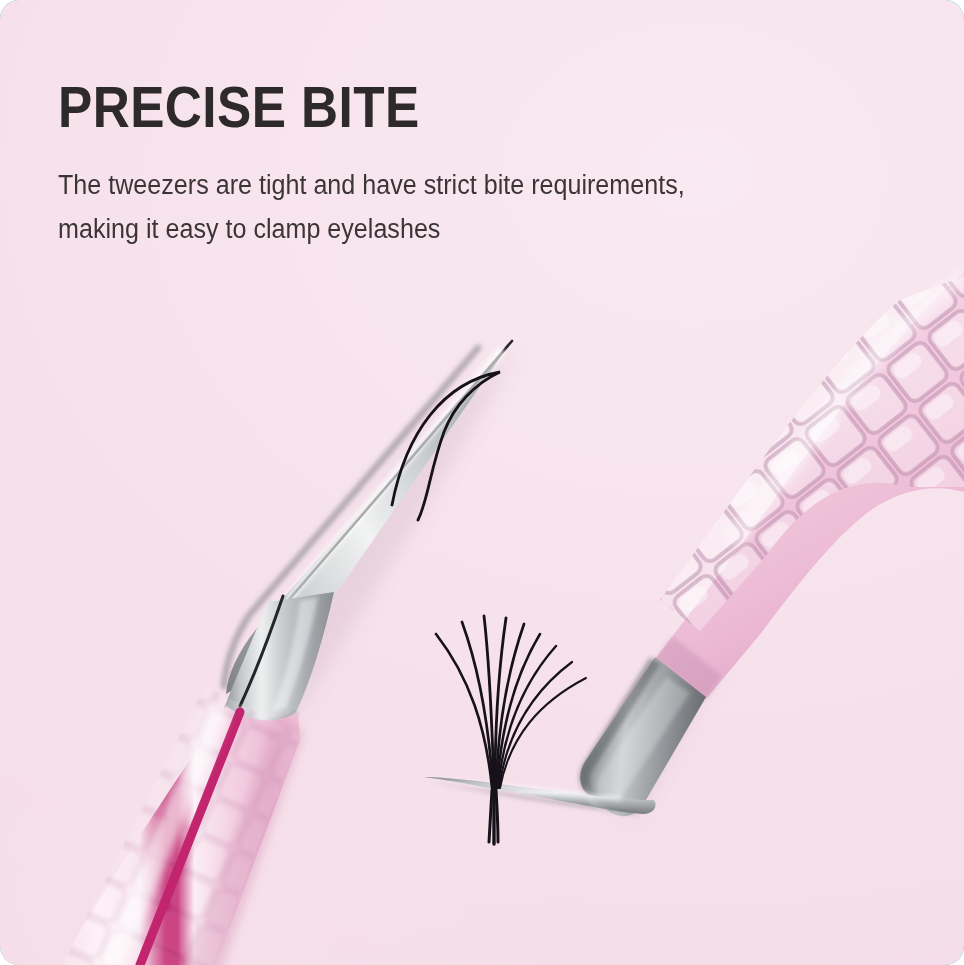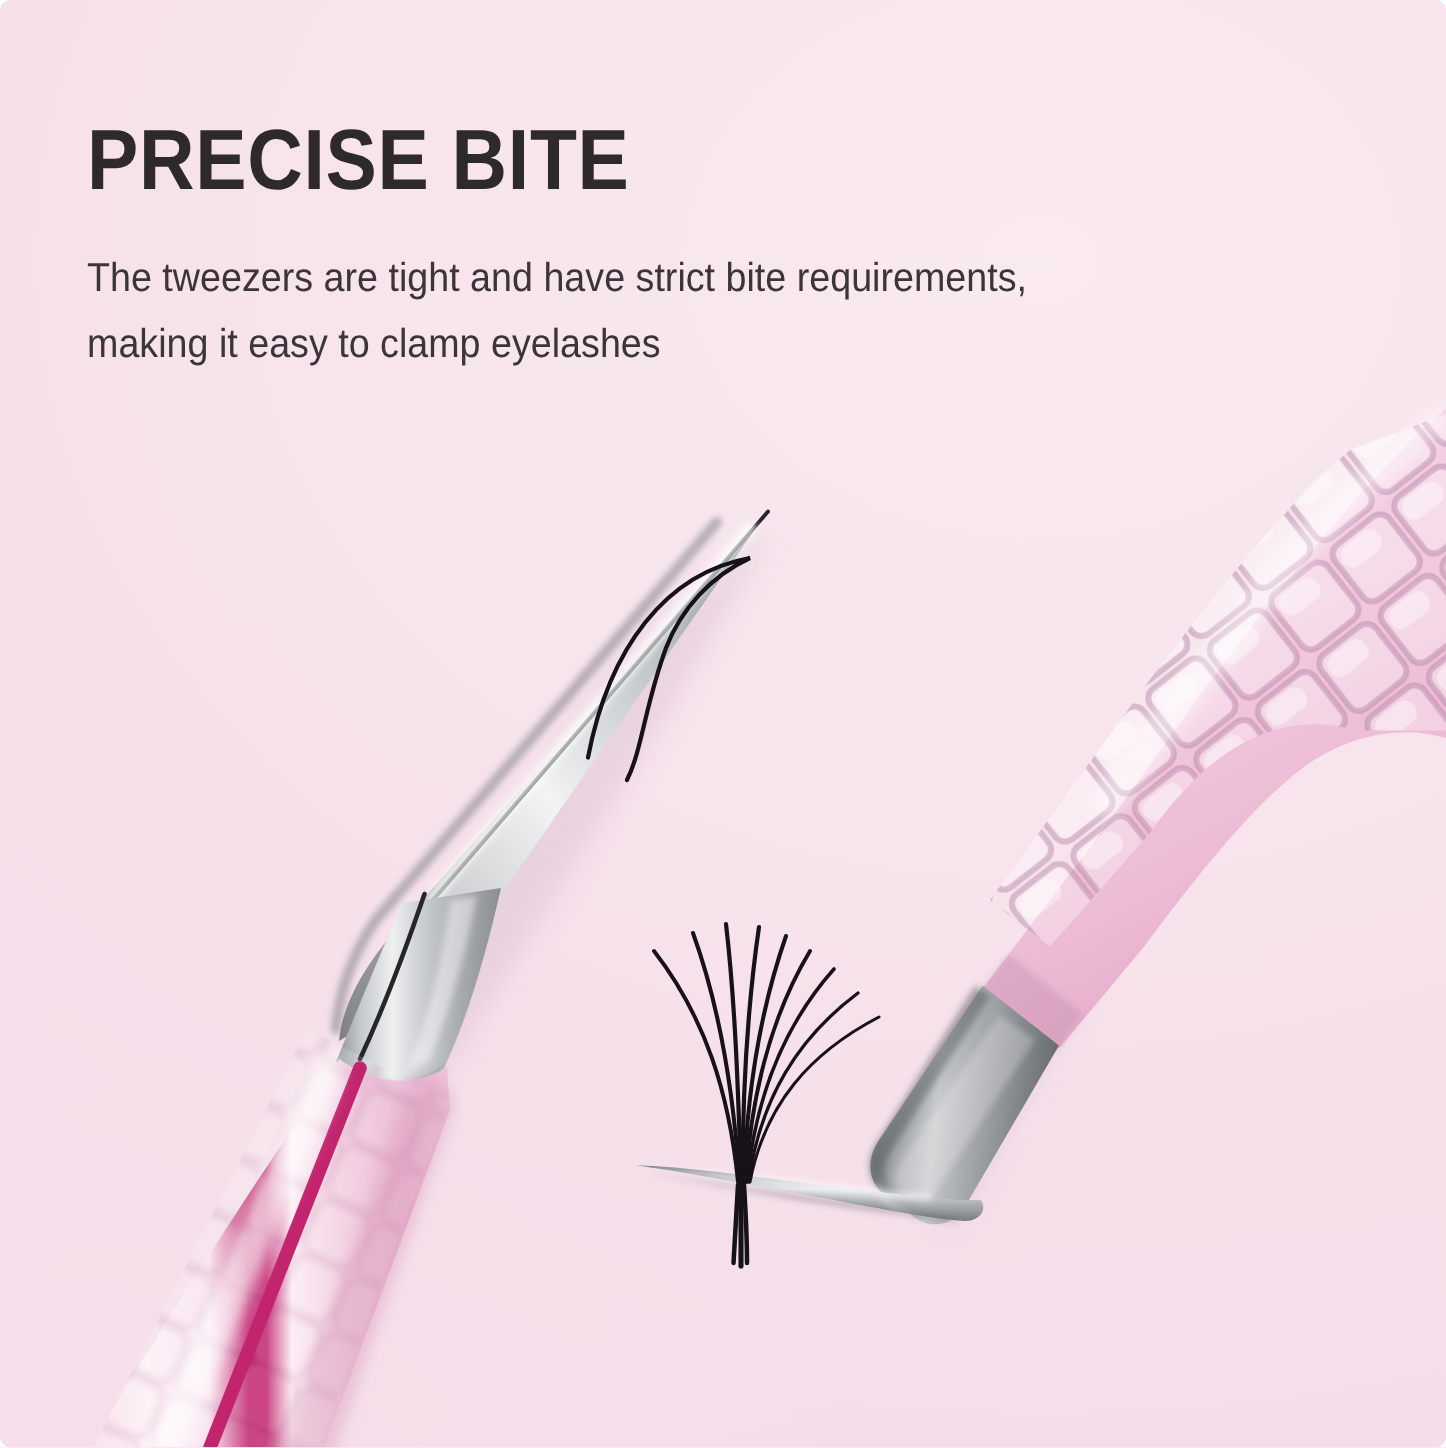--- a/index.html
+++ b/index.html
@@ -14,23 +14,23 @@
   #stage {
     position: relative;
     width: 964px;
     height: 965px;
     overflow: hidden;
     background: #ffffff;
   }
   #card {
     position: absolute;
     inset: 0;
-    border-radius: 8px;
+    border-radius: 19px;
     overflow: hidden;
-    background: #f9a8d4;
+    background: #14b8a6;
   }
   
   #card-bg {
     position: absolute;
     inset: 0;
     background:
       radial-gradient(115% 90% at 72% 18%, #f9e9f0 0%, #f7e3ec 48%, #f4dde8 100%);
   }
   #card-bg-2 {
     position: absolute;

